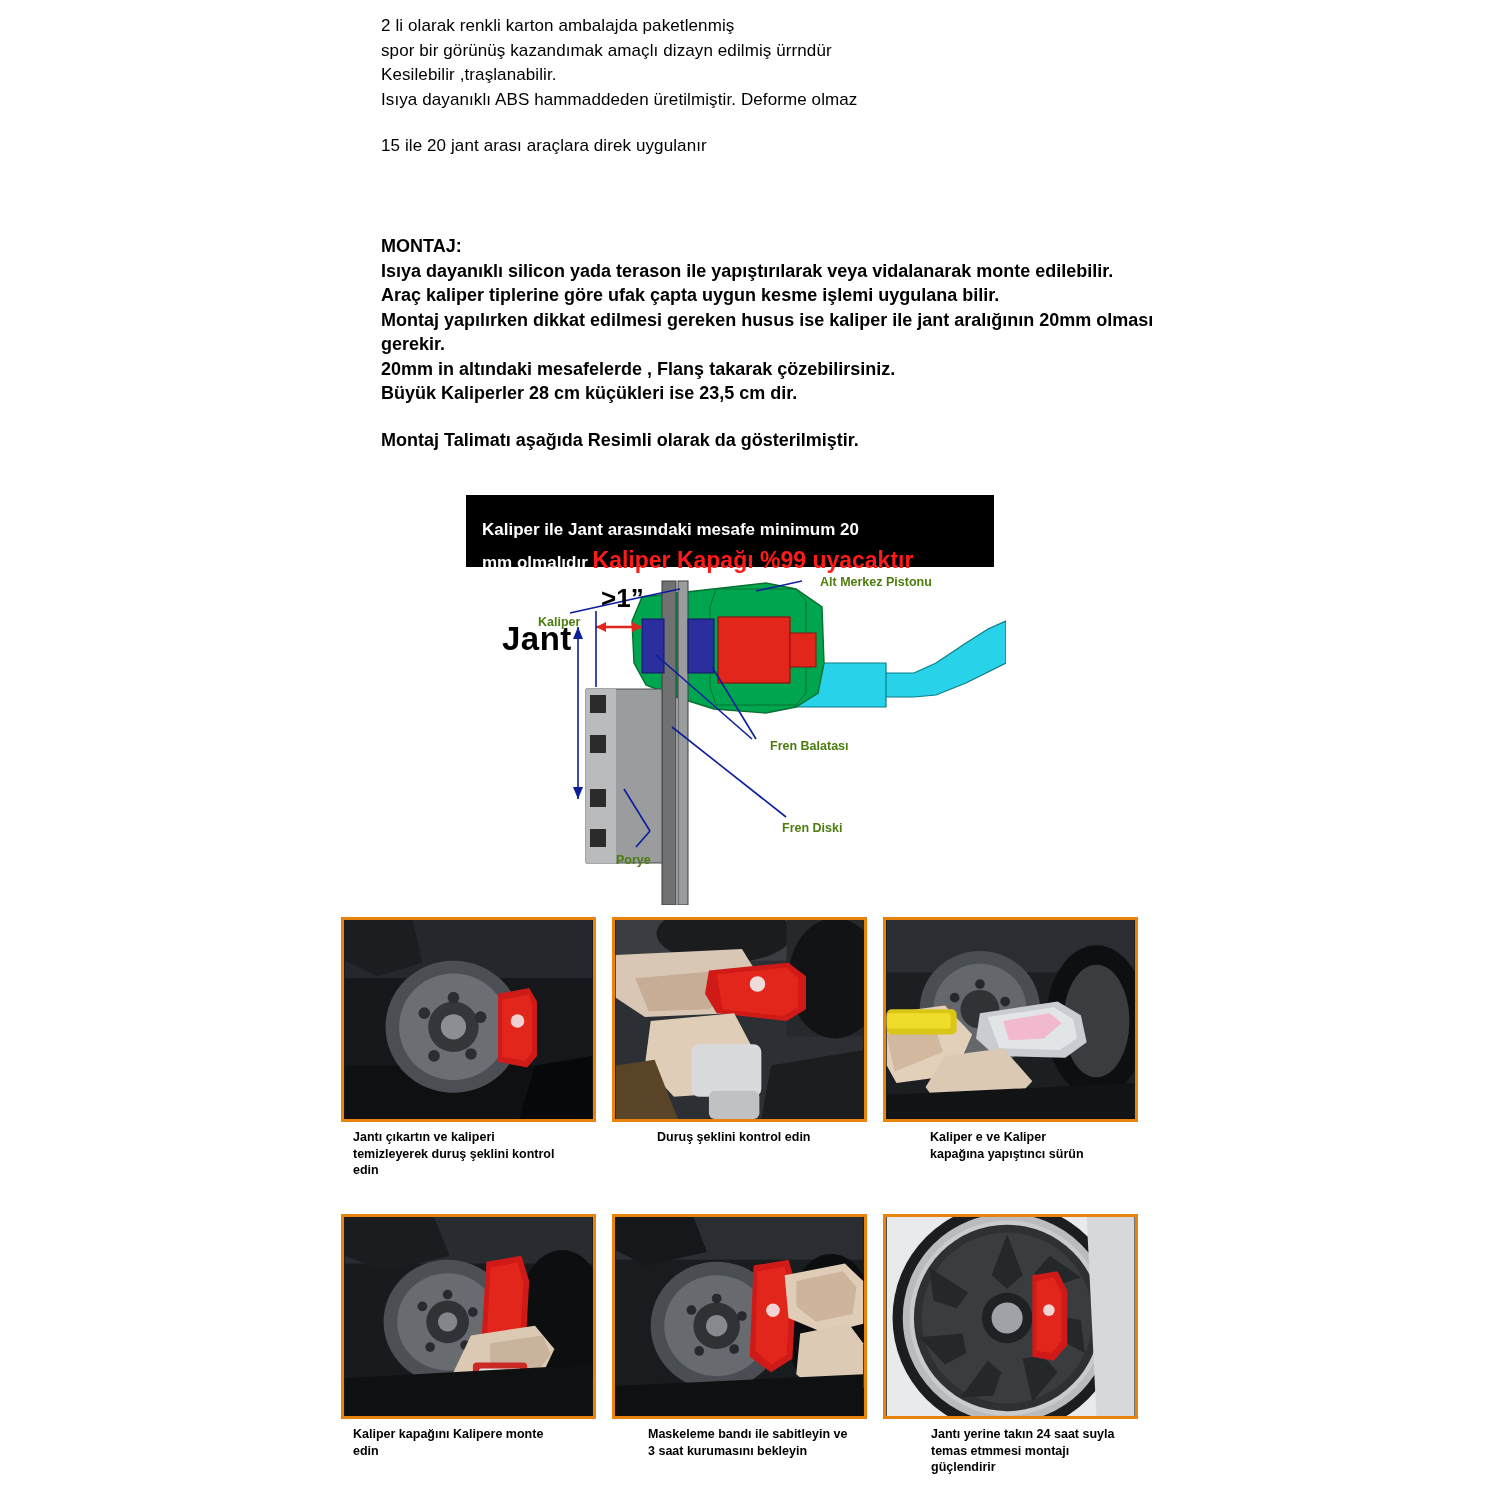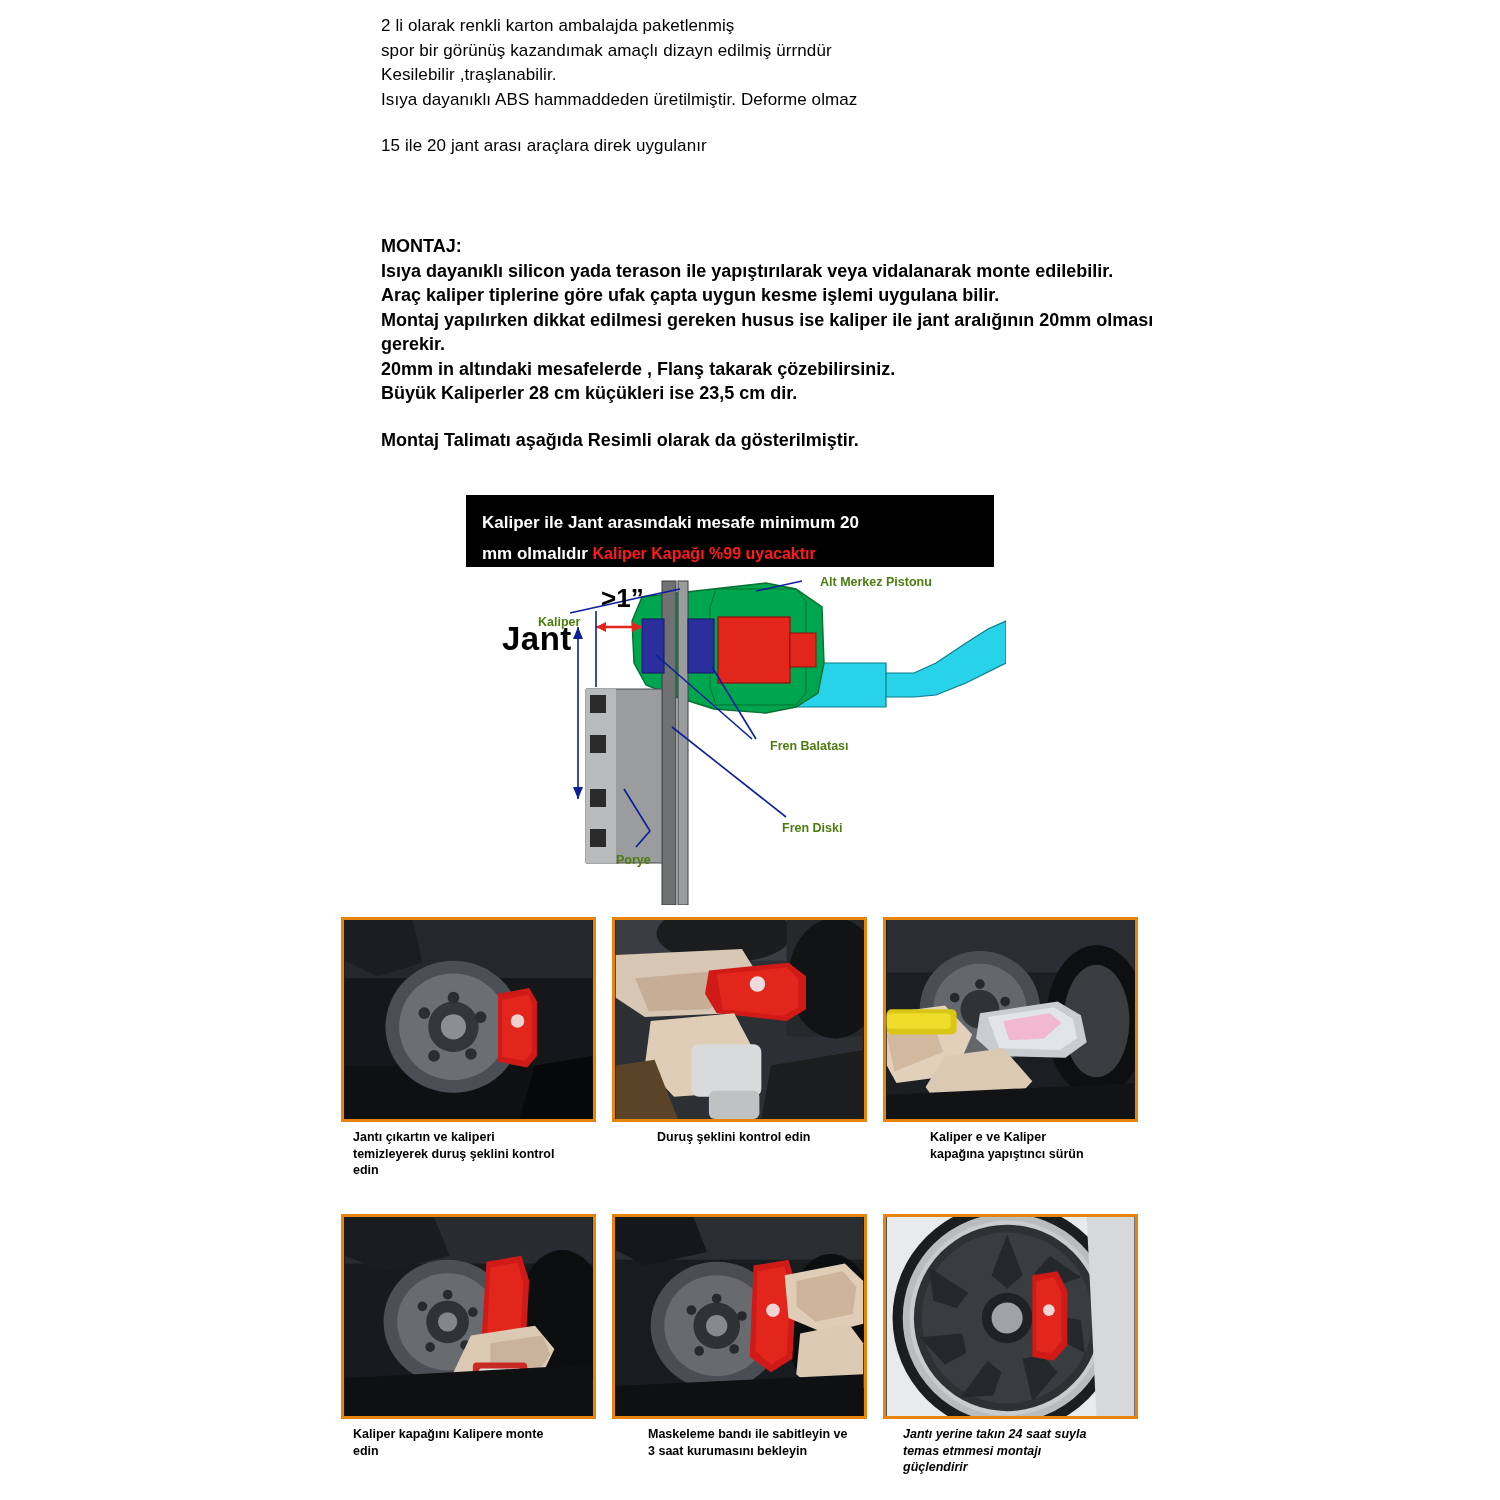--- a/index.html
+++ b/index.html
@@ -62,26 +62,26 @@
   .blackbar {
     position: absolute;
     left: 0; top: 0;
     width: 528px;
     height: 72px;
     background: #000000;
     color: #ffffff;
     font-size: 17px;
     font-weight: bold;
     line-height: 31px;
-    padding: 12px 14px 0 16px;
+    padding: 19px 14px 0 16px;
     box-sizing: border-box;
   }
   .blackbar .red {
     color: #ff1a1a;
-    font-size: 16px;
+    font-size: 23px;
   }
 
   .dgcanvas {
     position: absolute;
     left: 0;
     top: 72px;
     width: 540px;
     height: 338px;
   }
 
@@ -145,21 +145,21 @@
     font-size: 12.5px;
     font-weight: bold;
     line-height: 16.5px;
     width: 250px;
   }
   .cap-ind { margin-left: 12px; }
   .cap-ind2 { margin-left: 45px; }
   .cap-ind3 { margin-left: 47px; }
   .cap-ind4 { margin-left: 12px; }
   .cap-ind5 { margin-left: 36px; }
-  .cap-ind6 { margin-left: 20px; font-style: italic; }
+  .cap-ind6 { margin-left: 48px; }
 
   
   .ph-bg { position: absolute; left: 0; top: 0; width: 100%; height: 100%; }
 </style>
 </head>
 <body>
 
 <div class="page">
 
   <div class="intro">

